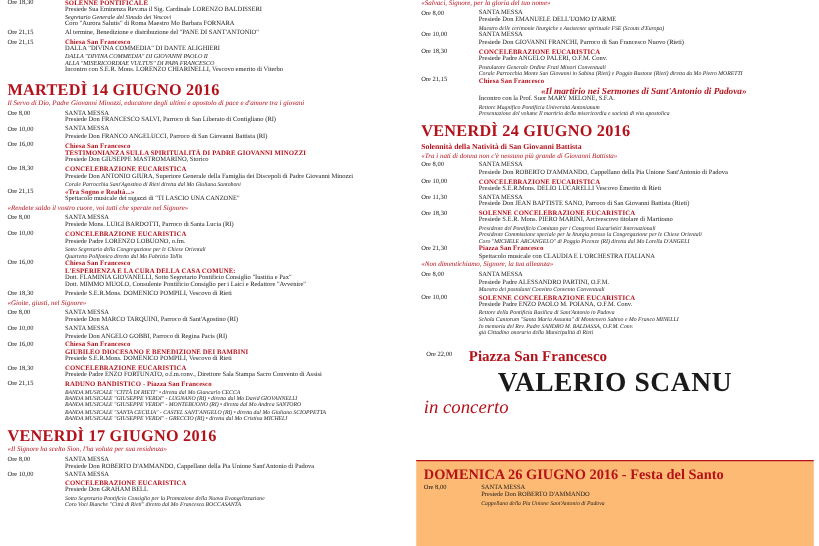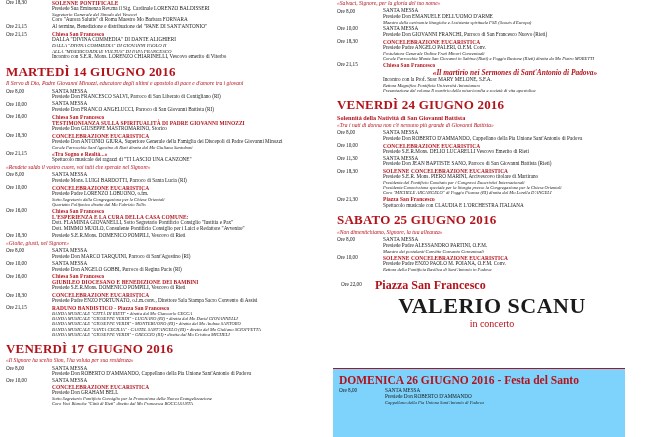--- a/index.html
+++ b/index.html
@@ -74,25 +74,25 @@
   }
   .concert .place{
     color:#b4121b;font-weight:bold;font-size:12px;margin:2px 0 0 36px;
   }
   .concert .time{font-size:5.2px;color:#111;position:absolute;left:8px;top:9px;}
   .concert .artist{
     color:#1a1a1a;font-weight:bold;font-size:22px;line-height:1;
     text-align:center;margin-top:2px;letter-spacing:.5px;
   }
   .concert .inconcerto{
-    color:#b4121b;font-size:10px;text-align:center;margin-top:1px;
+    color:#b4121b;font-style:italic;font-size:15px;text-align:left;margin-top:1px;
   }
   .festa-band{
-    position:absolute;left:333px;top:368px;width:292px;height:69px;
-    background:#7dd3fc;border-top:1.5px solid #b4121b;box-sizing:border-box;padding:4px 6px;
+    position:absolute;left:333px;top:368px;width:318px;height:69px;
+    background:#fdba74;border-top:1.5px solid #b4121b;box-sizing:border-box;padding:4px 6px;
   }
   .festa-title{color:#b4121b;font-weight:bold;font-size:11.5px;margin:1px 0 2px 0;}
 </style>
 </head>
 <body>
 
 <div class="page">
 
   <div class="col col-left">
     <div id="left-top">
@@ -330,21 +330,20 @@
             <span class="line xs it">Coro "MICHELE ARCANGELO" di Poggio Picenze (RI) diretta dal Mo Lorella D'ANGELI</span>
           </div>
         </div>
         <div class="ev">
           <div class="t">Ore 21,30</div>
           <div class="b">
             <span class="line ttl">Piazza San Francesco</span>
             <span class="line">Spettacolo musicale con CLAUDIA E L'ORCHESTRA ITALIANA</span>
           </div>
         </div>
-        <div class="day-head">SABATO 25 GIUGNO 2016</div>
         <div class="day-sub">«Non dimentichiamo, Signore, la tua alleanza»</div>
         <div class="ev">
           <div class="t">Ore  8,00</div>
           <div class="b">
             <span class="line">SANTA MESSA</span>
             <span class="line">Presiede Padre ALESSANDRO PARTINI, O.F.M.</span>
             <span class="line xs it">Maestro dei postulanti Convitto Convento Conventuali</span>
           </div>
         </div>
         <div class="ev">

